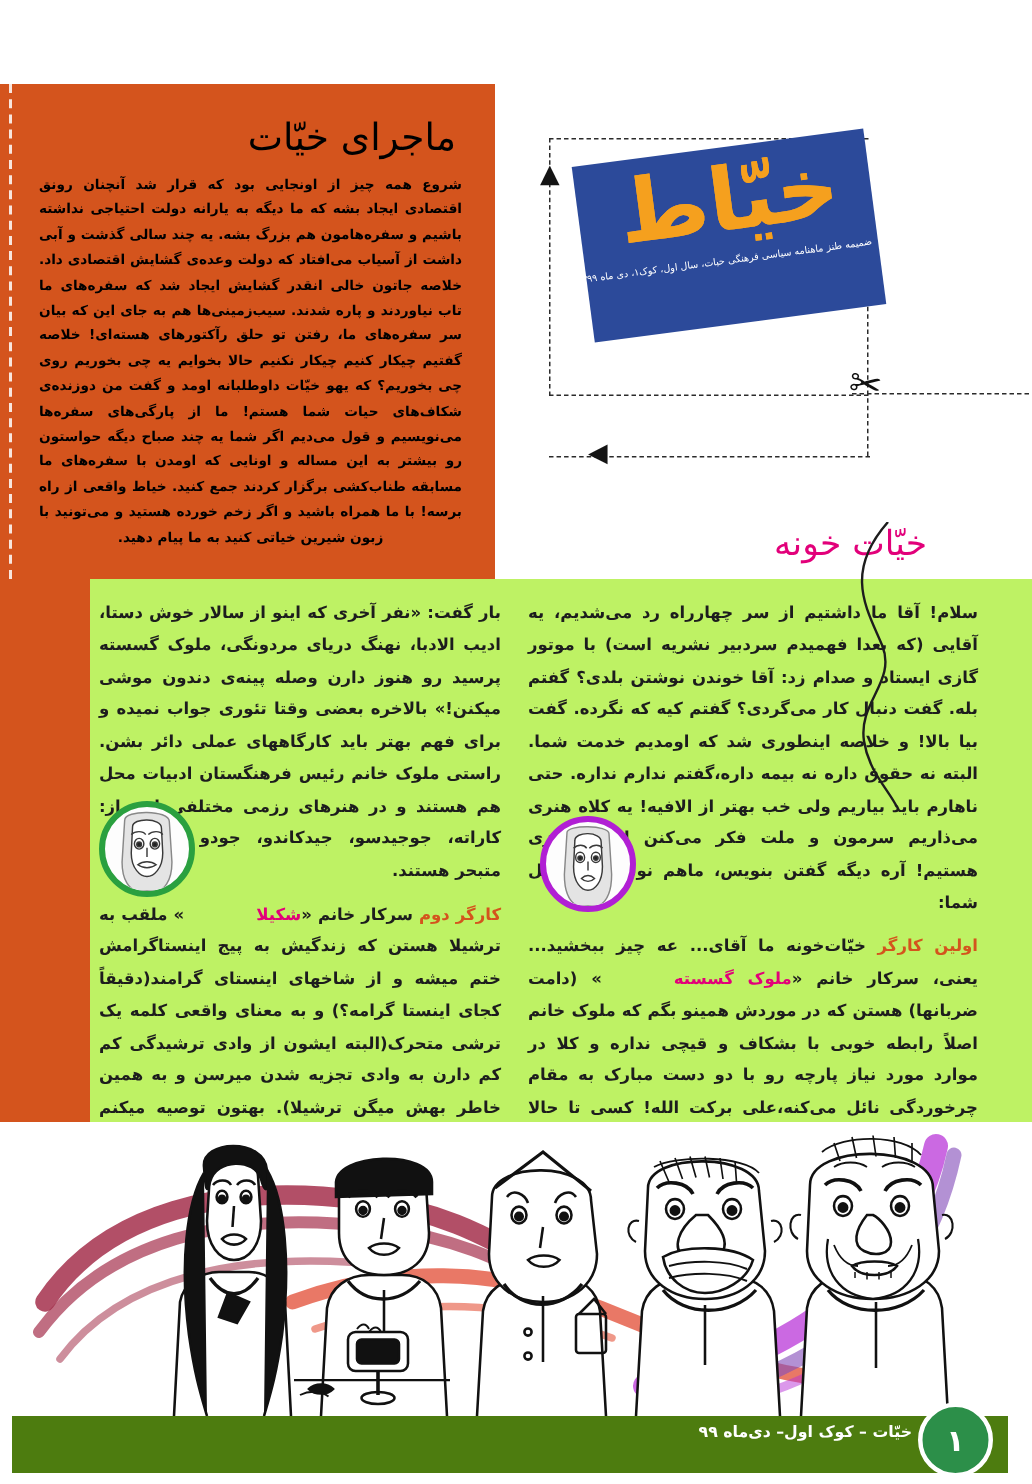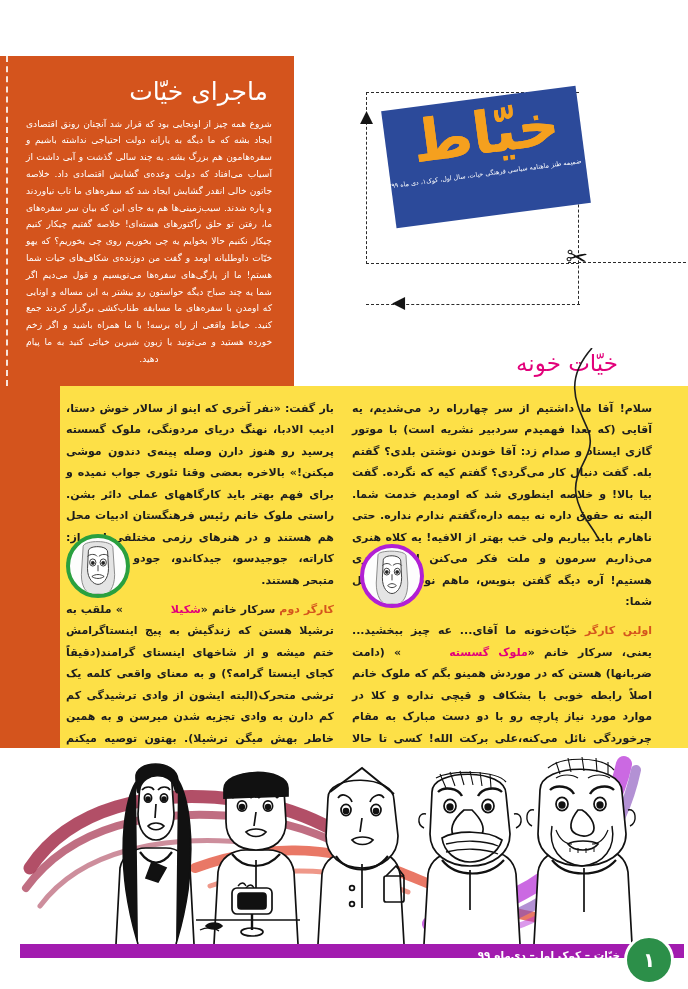--- a/index.html
+++ b/index.html
@@ -6,40 +6,40 @@
   body{
     width:688px;height:989px;
     background:#ffffff;
     font-family:"DejaVu Sans","Liberation Sans",sans-serif;
     position:relative;overflow:hidden;
   }
   .page{position:absolute;inset:0;}
 
   
   .orange-panel{
-    position:absolute;left:0;top:56px;width:294px;height:330px;
+    position:absolute;left:0;top:56px;width:330px;height:330px;
     background:#d4541d;
-    color:#ffffff;
+    color:#000000;
     box-sizing:border-box;
     padding:18px 22px 31px 26px;
     direction:rtl;
   }
   .orange-panel .dashed-left{
     position:absolute;left:6px;top:0;bottom:0;width:0;
     border-left:2px dashed #ffffff;opacity:.85;
   }
   .article-title{
     font-size:25px;font-weight:400;text-align:right;
     margin:4px 4px 10px 0;line-height:1.1;
     letter-spacing:0;
     font-family:"DejaVu Sans","Liberation Sans",sans-serif;
   }
   .article-body{
     font-size:9.1px;line-height:1.85;text-align:justify;
-    text-align-last:center;font-weight:normal;
+    text-align-last:center;font-weight:bold;
     direction:rtl;
   }
 
   
   .masthead{position:absolute;left:330px;top:56px;width:358px;height:330px;}
   .crop-marks{position:absolute;left:36px;top:36px;width:212px;height:170px;
     border:1.5px dashed #2b2b2b;border-right:none;}
   .crop-h{position:absolute;left:238px;top:206px;width:118px;height:0;border-top:1.5px dashed #2b2b2b;}
   .crop-v{position:absolute;left:248px;top:118px;width:0;height:130px;border-left:1.5px dashed #2b2b2b;}
   .crop-h2{position:absolute;left:36px;top:248px;width:214px;height:0;border-top:1.5px dashed #2b2b2b;}
@@ -60,21 +60,21 @@
     position:absolute;left:42px;top:114px;width:222px;
     transform:rotate(-7.5deg);
     color:#ffffff;font-size:6.4px;line-height:1.3;text-align:center;
     white-space:nowrap;
   }
   .scissors{position:absolute;left:236px;top:188px;font-size:26px;color:#111;line-height:1;transform:rotate(8deg);}
 
   
   .gray-block{
     position:absolute;left:0;top:386px;width:688px;height:384px;
-    background:#fde047;
+    background:#bef264;
   }
   .gray-block .orange-strip{
     position:absolute;left:0;top:0;width:60px;height:362px;background:#d4541d;
   }
   .khayat-khoone{
     position:absolute;right:70px;top:-36px;
     color:#e2007a;font-size:23px;font-weight:400;direction:rtl;white-space:nowrap;
   }
 
   .col-right{
@@ -107,22 +107,22 @@
   .avatar svg{display:block;width:100%;height:100%;}
 
   .speech-tail{position:absolute;right:84px;top:-38px;width:72px;height:200px;pointer-events:none;}
 
   
   .illus{position:absolute;left:0;top:748px;width:688px;height:196px;background:#ffffff;overflow:hidden;}
   .illus svg{display:block;}
 
   
   .footer{
-    position:absolute;left:20px;top:944px;width:664px;height:14px;
-    background:#a21caf;
+    position:absolute;left:8px;top:944px;width:664px;height:38px;
+    background:#4d7c0f;
   }
   .footer-text{
     position:absolute;right:64px;top:5px;color:#ffffff;font-size:10.5px;
     font-weight:bold;direction:rtl;white-space:nowrap;
   }
   .page-badge{
     position:absolute;right:10px;top:-9px;width:44px;height:44px;border-radius:50%;
     background:#2c8f49;border:3px solid #ffffff;
     color:#ffffff;font-size:20px;font-weight:bold;
     display:flex;align-items:center;justify-content:center;

